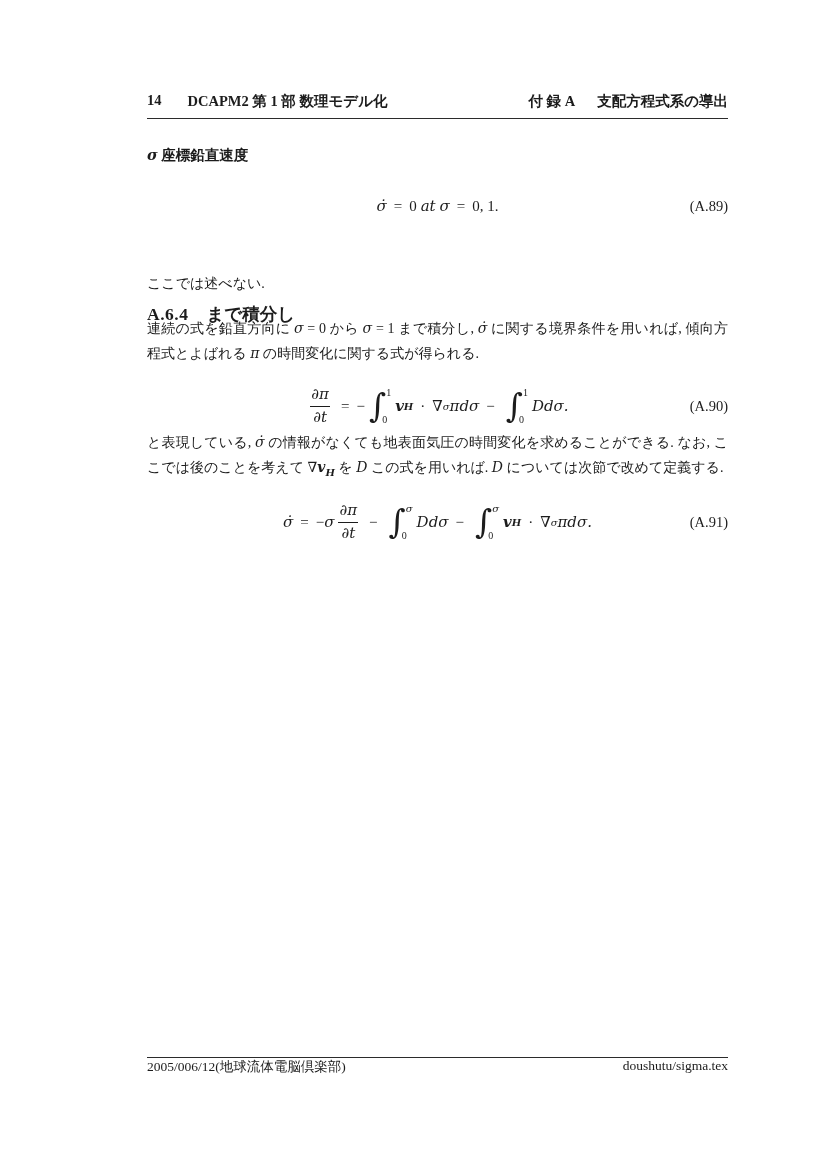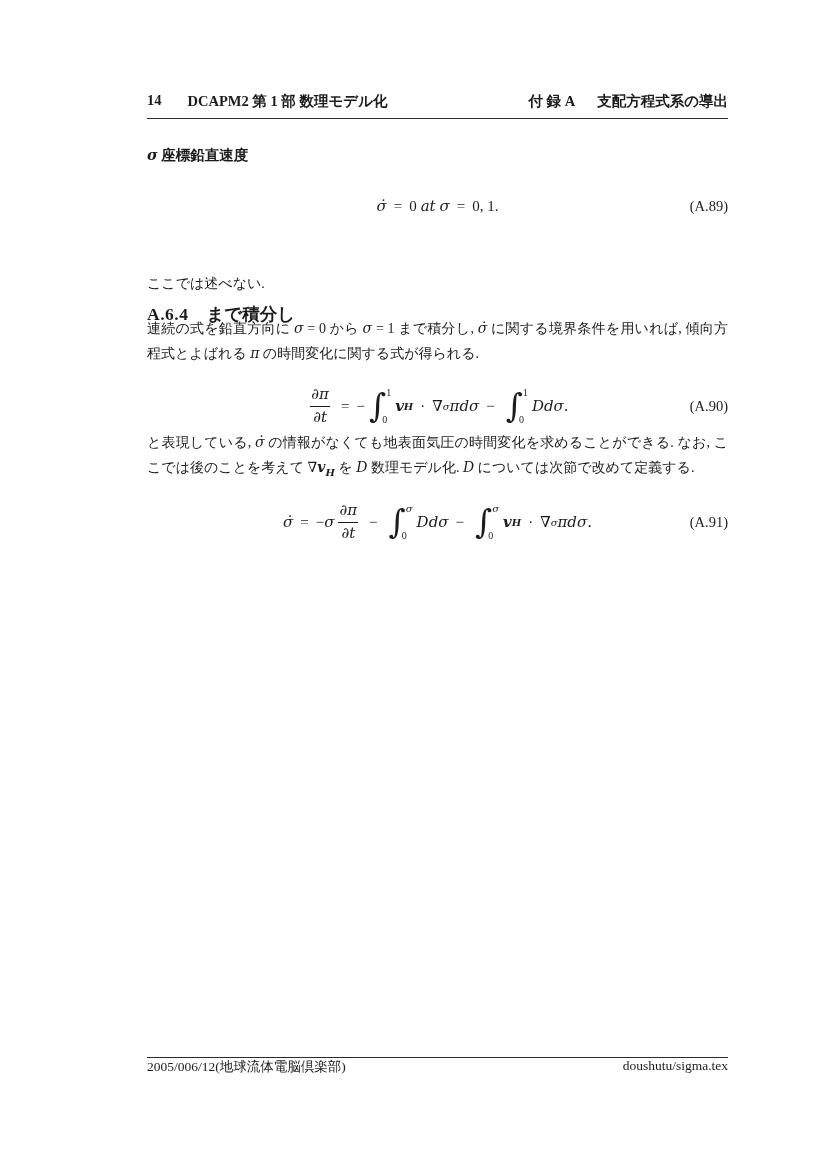--- a/index.html
+++ b/index.html
@@ -121,21 +121,21 @@
       <span class="int-s">∫</span>
       <span class="int-l">
         <span class="int-up">1</span>
         <span class="int-lo">0</span>
       </span>
     </span>
     <span class="mi tight">Ddσ.</span>
     <span class="eq-num">(A.90)</span>
   </div>
 
-  <div class="abs para" style="top:430px;"><span>と表現している, </span><span class="mi">σ̇</span><span> の情報がなくても地表面気圧の時間変化を求めることができる. なお, ここでは後のことを考えて </span><span>∇</span><span class="mbv">v</span><span class="msub mbv">H</span><span> を </span><span class="mi">D</span><span> 数理モデル化. </span><span class="mi">D</span><span> については次節で改めて定義する.</span></div>
+  <div class="abs para" style="top:430px;"><span>と表現している, </span><span class="mi">σ̇</span><span> の情報がなくても地表面気圧の時間変化を求めることができる. なお, ここでは後のことを考えて </span><span>∇</span><span class="mbv">v</span><span class="msub mbv">H</span><span> を </span><span class="mi">D</span><span> この式を用いれば. </span><span class="mi">D</span><span> については次節で改めて定義する.</span></div>
 
 
   <div class="abs eq" style="top:499px; height:46px;">
     <span class="mi">σ̇</span>
     <span class="mrel">=</span>
     <span>−</span>
     <span class="mi">σ</span>
     <span class="frac">
       <span class="fnum mi">∂π</span>
       <span class="fden mi">∂t</span>

